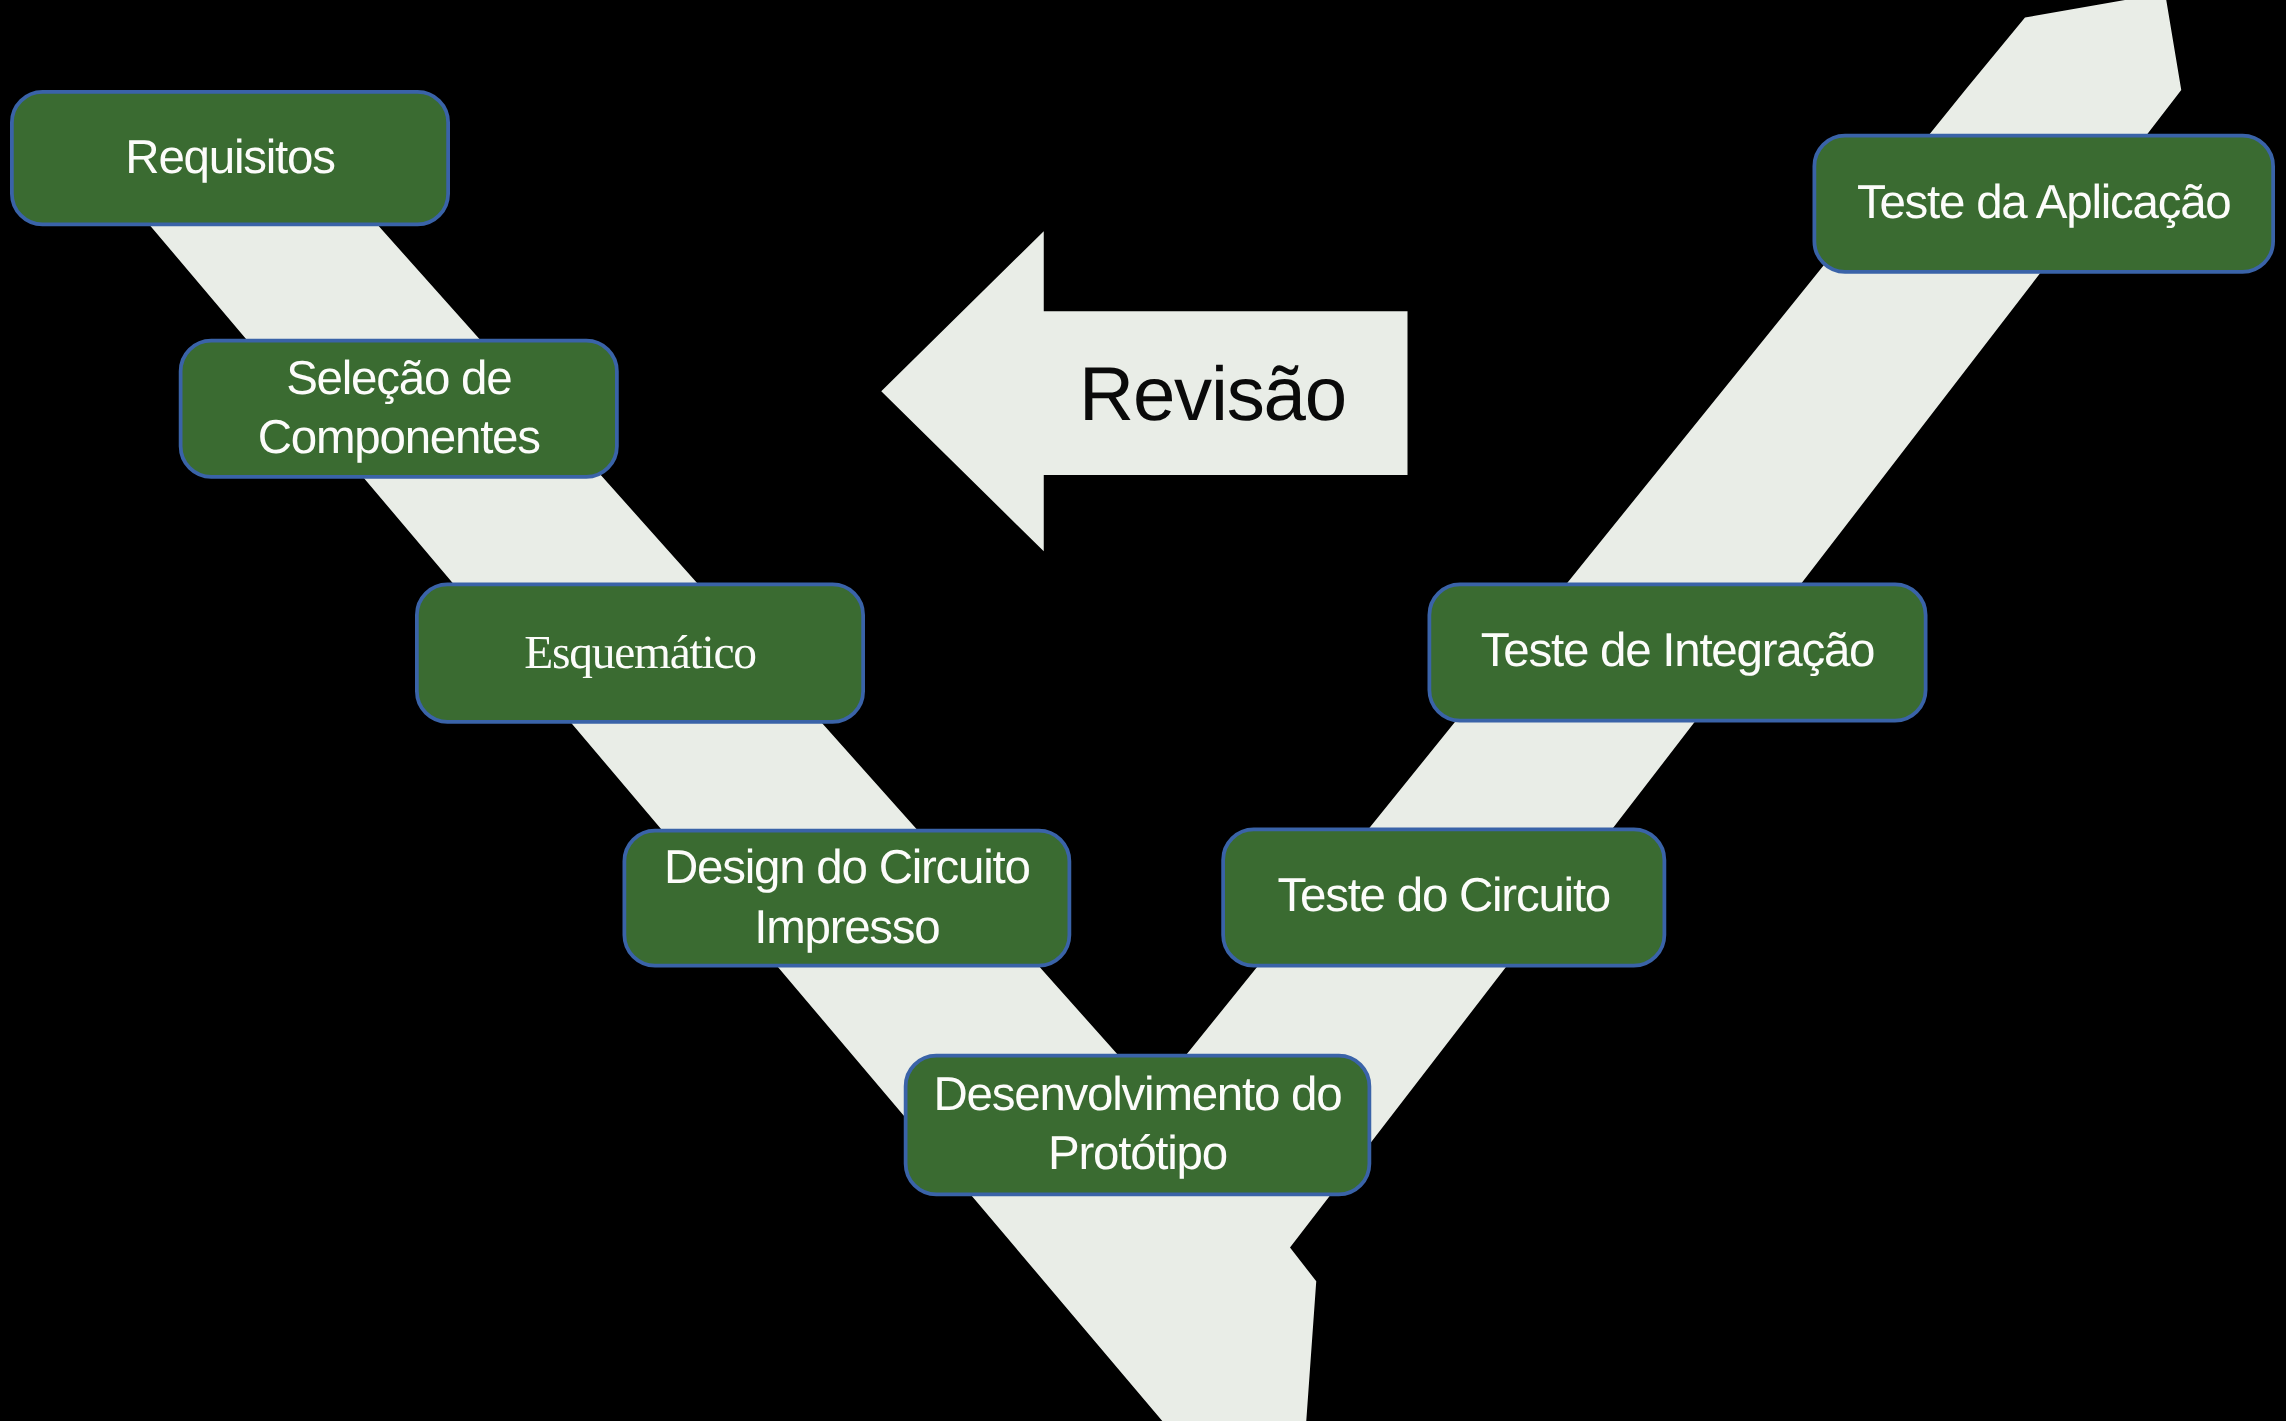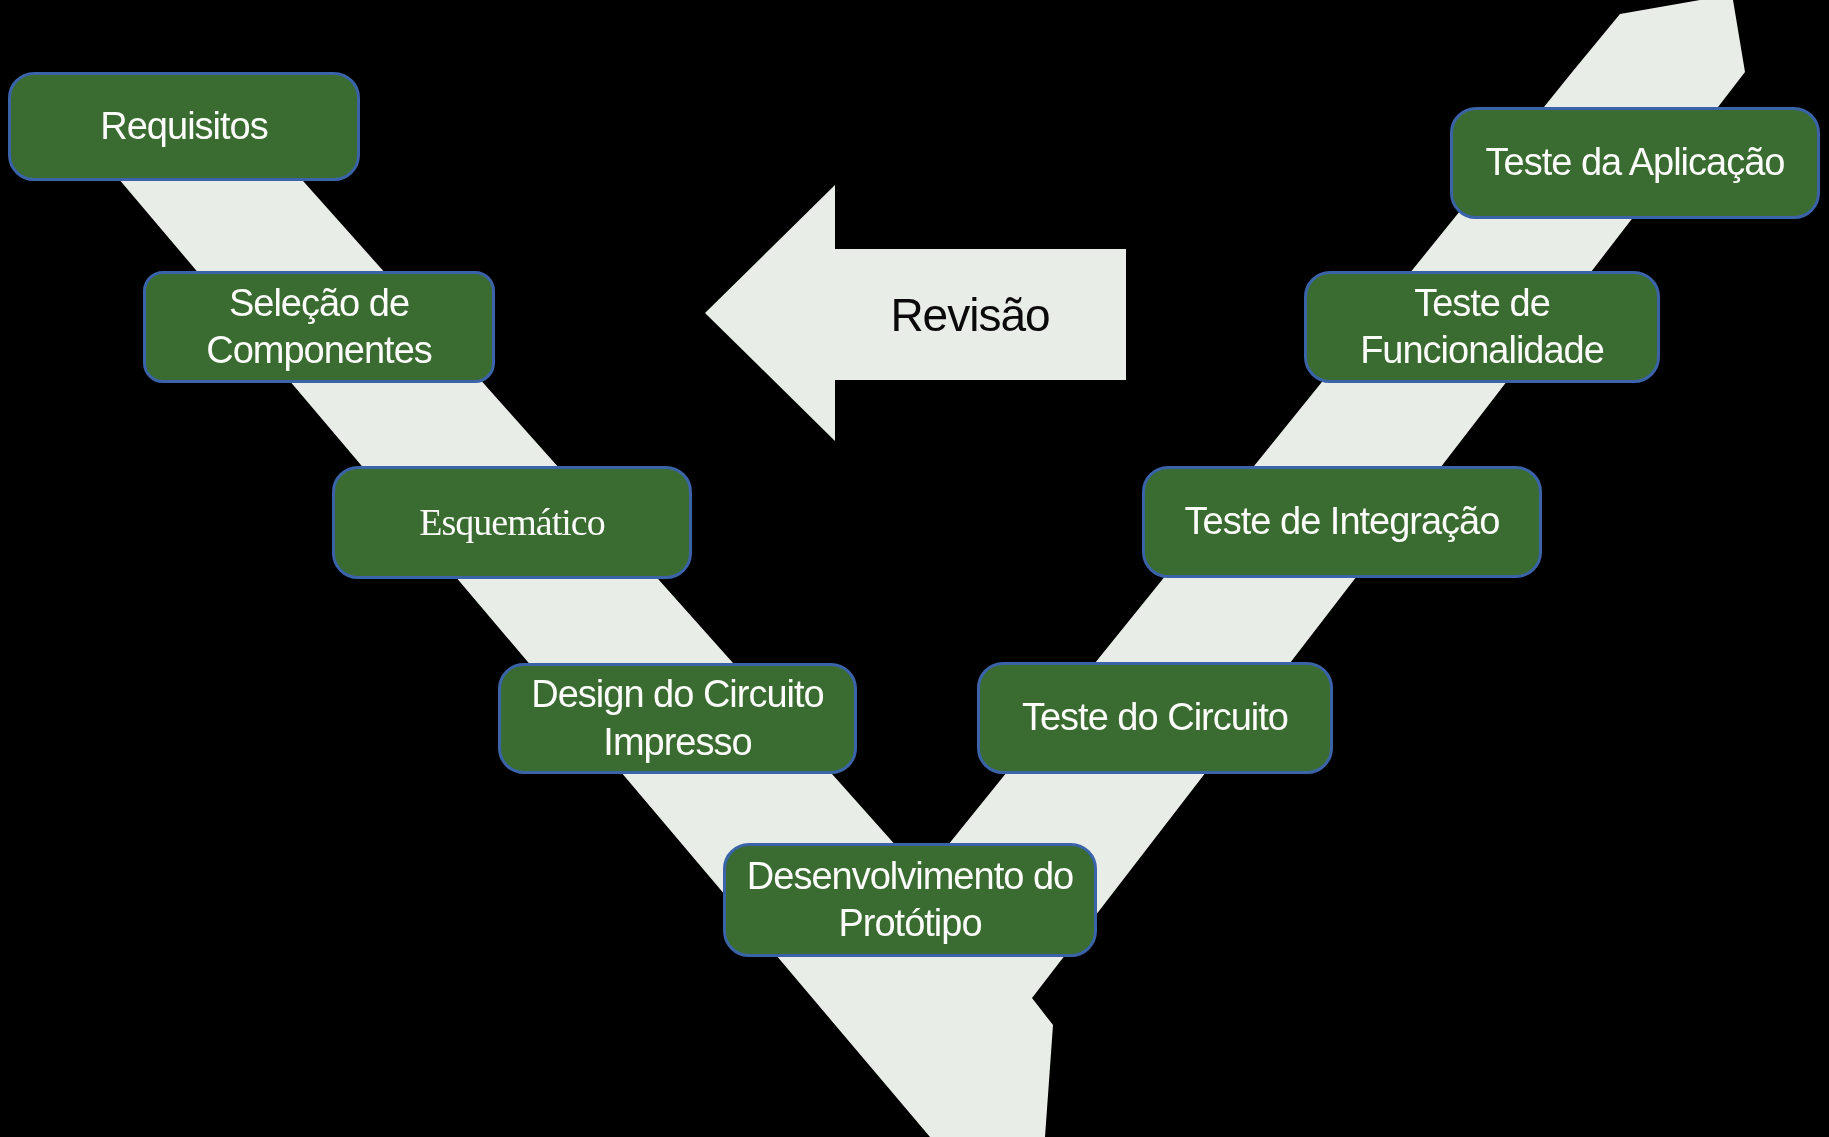--- a/index.html
+++ b/index.html
@@ -46,21 +46,21 @@
     top: 249px;
     width: 290px;
     height: 131px;
     z-index: 2;
     display: flex;
     align-items: center;
     justify-content: center;
   }
   #revision-label-wrap .rev {
     color: var(--rev-text, #000);
-    font-size: 46px;
+    font-size: 61px;
     letter-spacing: -1px;
   }
 </style>
 </head>
 <body>
 
 <div id="stage">
 
   <svg id="vshape-svg" width="1829" height="1137" viewBox="0 0 1829 1137">
 
@@ -69,38 +69,35 @@
     <polygon points="705,313 835,185 835,249 1126,249 1126,380 835,380 835,441" fill="#E9EDE7"></polygon>
   </svg>
 
   <div id="revision-label-wrap">
     <span class="rev">Revisão</span>
   </div>
 
   <div class="vbox" style="left: 8px; top: 72px; width: 352px; height: 109px;">
     <span class="lbl">Requisitos</span>
   </div>
-  <div class="vbox" style="left: 143px; top: 271px; width: 352px; height: 112px; border-radius: 20px;">
+  <div class="vbox" style="left: 143px; top: 271px; width: 352px; height: 112px;">
     <span class="lbl">Seleção de Componentes</span>
   </div>
   <div class="vbox" style="left: 332px; top: 466px; width: 360px; height: 113px; font-family: Liberation Serif, serif;">
     <span class="lbl">Esquemático</span>
   </div>
   <div class="vbox" style="left: 498px; top: 663px; width: 359px; height: 111px;">
     <span class="lbl">Design do Circuito Impresso</span>
   </div>
   <div class="vbox" style="left: 723px; top: 843px; width: 374px; height: 114px;">
     <span class="lbl">Desenvolvimento do Protótipo</span>
   </div>
   <div class="vbox" style="left: 977px; top: 662px; width: 356px; height: 112px;">
     <span class="lbl">Teste do Circuito</span>
   </div>
   <div class="vbox" style="left: 1142px; top: 466px; width: 400px; height: 112px;">
     <span class="lbl">Teste de Integração</span>
   </div>
-  <div class="vbox" style="left: 1304px; top: 271px; width: 356px; height: 112px;">
-    <span class="lbl">Teste de Funcionalidade</span>
-  </div>
   <div class="vbox" style="left: 1450px; top: 72px; width: 370px; height: 112px; margin-top: 35px;">
     <span class="lbl">Teste da Aplicação</span>
   </div>
 
 </div>
 
 </body></html>

